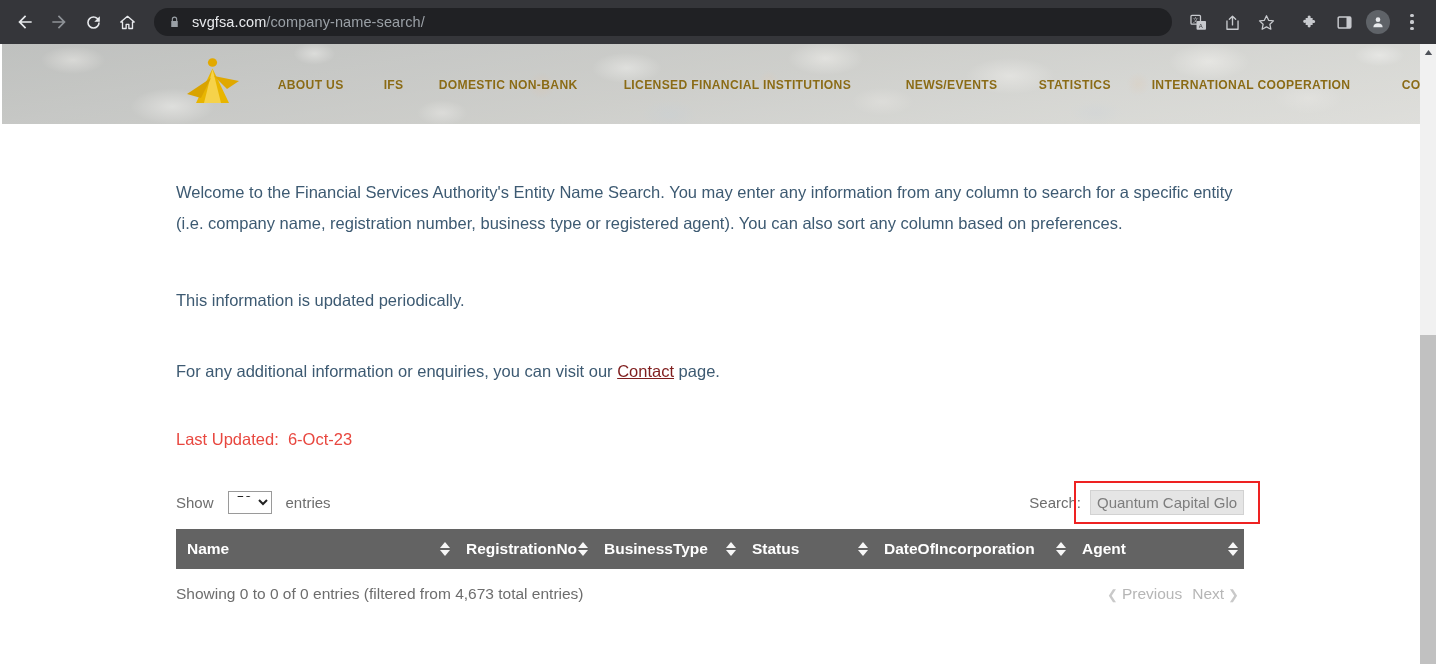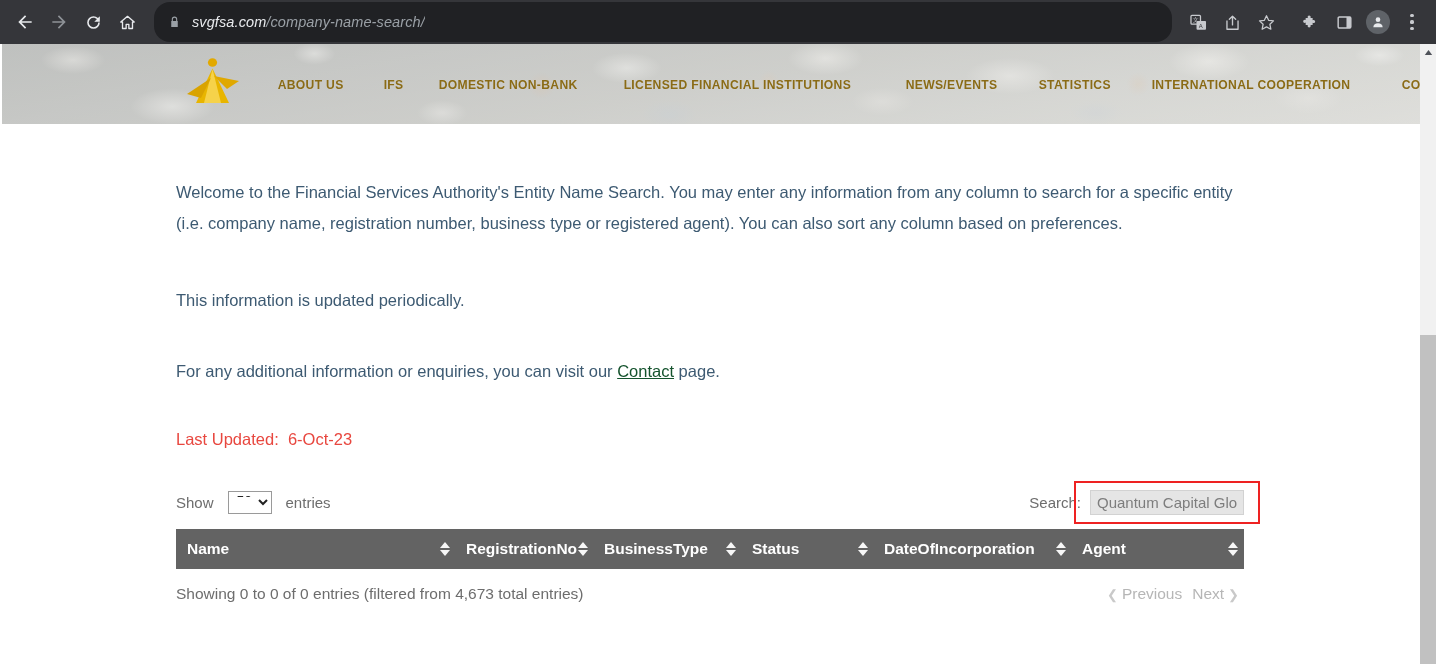--- a/index.html
+++ b/index.html
@@ -22,29 +22,28 @@
   .nav-btn {
     width: 34px; height: 34px;
     display: flex; align-items: center; justify-content: center;
     border-radius: 50%;
     flex: 0 0 auto;
   }
   .nav-btn svg { display: block; }
 
   .omnibox {
     flex: 1 1 auto;
-    height: 40px;
+    height: 28px;
     background: #202124;
     border-radius: 16px;
     margin: 0 8px 0 10px;
     display: flex; align-items: center;
     padding: 13px 14px;
     min-width: 0;
     max-width: 1140px;
-    font-style: italic;
   }
   .lock-ico { flex: 0 0 auto; margin-right: 11px; display:flex; }
   .url-text {
     font-size: 14.5px;
     color: #9aa0a6;
     white-space: nowrap; overflow: hidden; text-overflow: ellipsis;
     font-family: "Liberation Sans", sans-serif;
     letter-spacing: .1px;
   }
   .url-text .host { color: #e8eaed; }
@@ -141,21 +140,21 @@
   .para {
     color: #3d5a72;
     font-size: 16.5px;
     line-height: 31px;
     max-width: 1060px;
     font-family: "Liberation Sans", sans-serif;
   }
   .p1 { margin-top: 53px; }
   .p2 { margin-top: 46px; }
   .p3 { margin-top: 40px; }
-  .para a { color: #14532d; text-decoration: underline; }
+  .para a { color: #7f1d1d; text-decoration: underline; }
   .lastupd {
     margin-top: 43px;
     color: #e8473f;
     font-size: 16.5px;
   }
 
   
   .dt-top {
     margin-top: 38px;
     width: 1068px;

